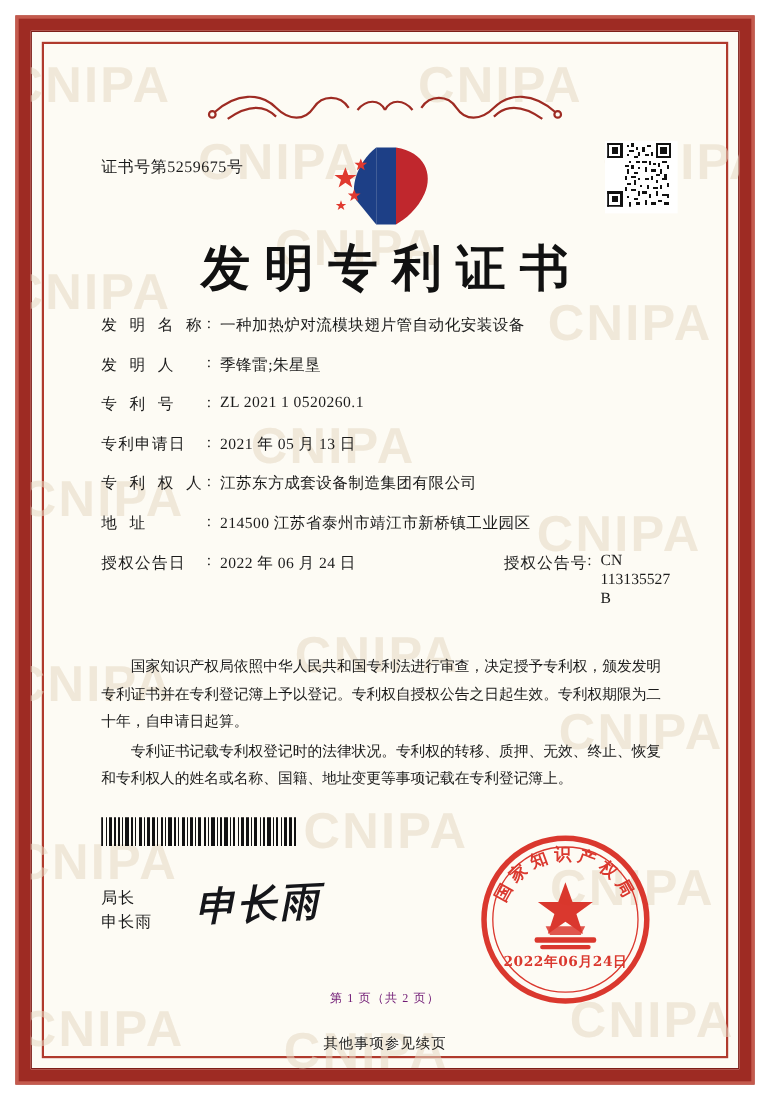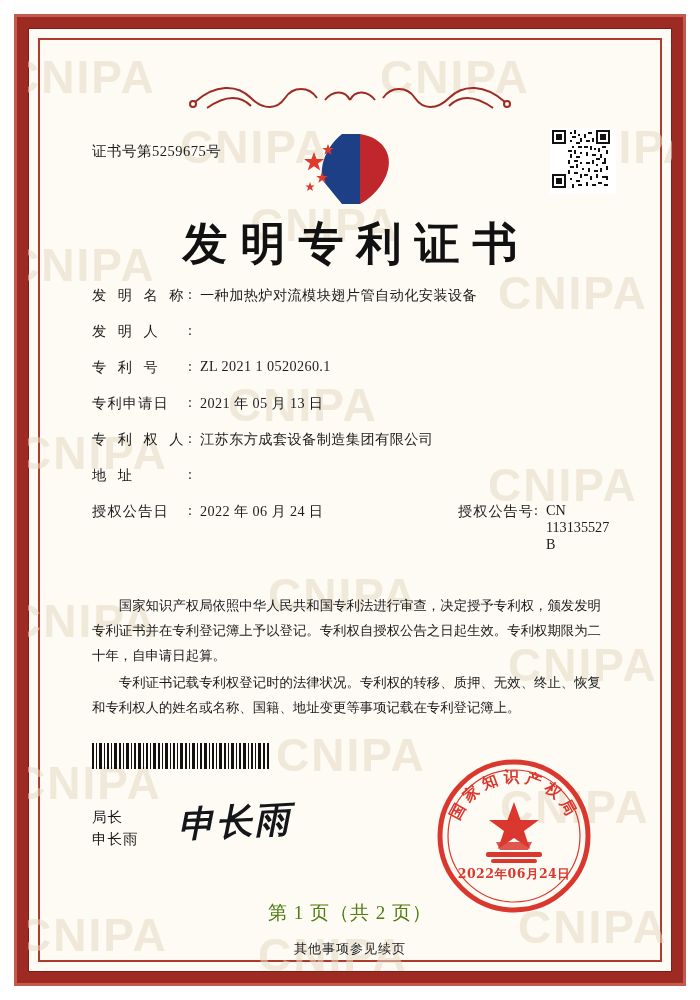--- a/index.html
+++ b/index.html
@@ -203,22 +203,22 @@
     width: 160px;
     height: 160px;
   }
 
   .page-no {
     position: absolute;
     left: 0;
     right: 0;
     top: 872px;
     text-align: center;
-    font-size: 19px;
-    color: #4d7c0f;
+    font-size: 11px;
+    color: #701a75;
     letter-spacing: 1px;
   }
   .footer-note {
     position: absolute;
     left: 0;
     right: 0;
     top: 912px;
     text-align: center;
     font-size: 13px;
     color: #1b1b1b;
@@ -371,39 +371,41 @@
 
       <div class="fields">
         <div class="frow">
           <span class="flabel">发 明 名 称</span>
           <span class="fcolon">:</span>
           <span class="fvalue">一种加热炉对流模块翅片管自动化安装设备</span>
         </div>
         <div class="frow">
           <span class="flabel">发 明 人</span>
           <span class="fcolon">:</span>
+          <span class="fvalue">季锋雷;朱星垦</span>
         </div>
         <div class="frow">
           <span class="flabel">专 利 号</span>
           <span class="fcolon">:</span>
           <span class="fvalue">ZL 2021 1 0520260.1</span>
         </div>
         <div class="frow">
           <span class="flabel tight">专利申请日</span>
           <span class="fcolon">:</span>
           <span class="fvalue">2021 年 05 月 13 日</span>
         </div>
         <div class="frow">
           <span class="flabel">专 利 权 人</span>
           <span class="fcolon">:</span>
           <span class="fvalue">江苏东方成套设备制造集团有限公司</span>
         </div>
         <div class="frow">
           <span class="flabel">地          址</span>
           <span class="fcolon">:</span>
+          <span class="fvalue">214500 江苏省泰州市靖江市新桥镇工业园区</span>
         </div>
         <div class="frow split">
           <span class="flabel tight">授权公告日</span>
           <span class="fcolon">:</span>
           <span class="fvalue">2022 年 06 月 24 日</span>
           <span class="flabel2">授权公告号</span>
           <span class="fcolon">:</span>
           <span>CN 113135527 B</span>
         </div>
       </div>

